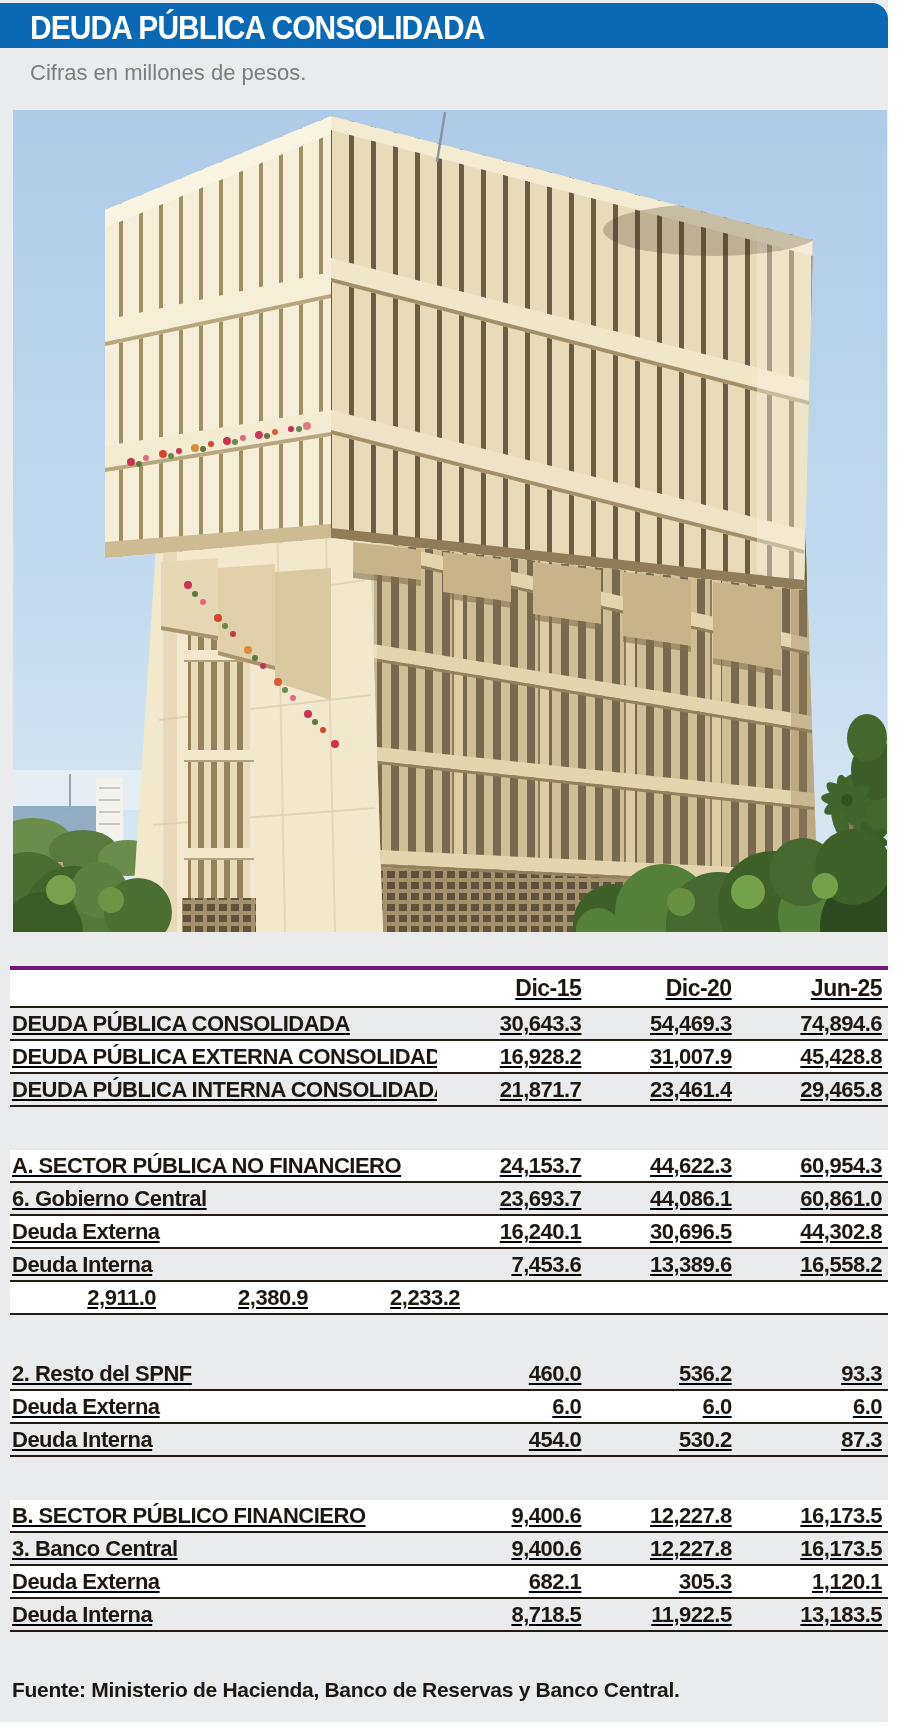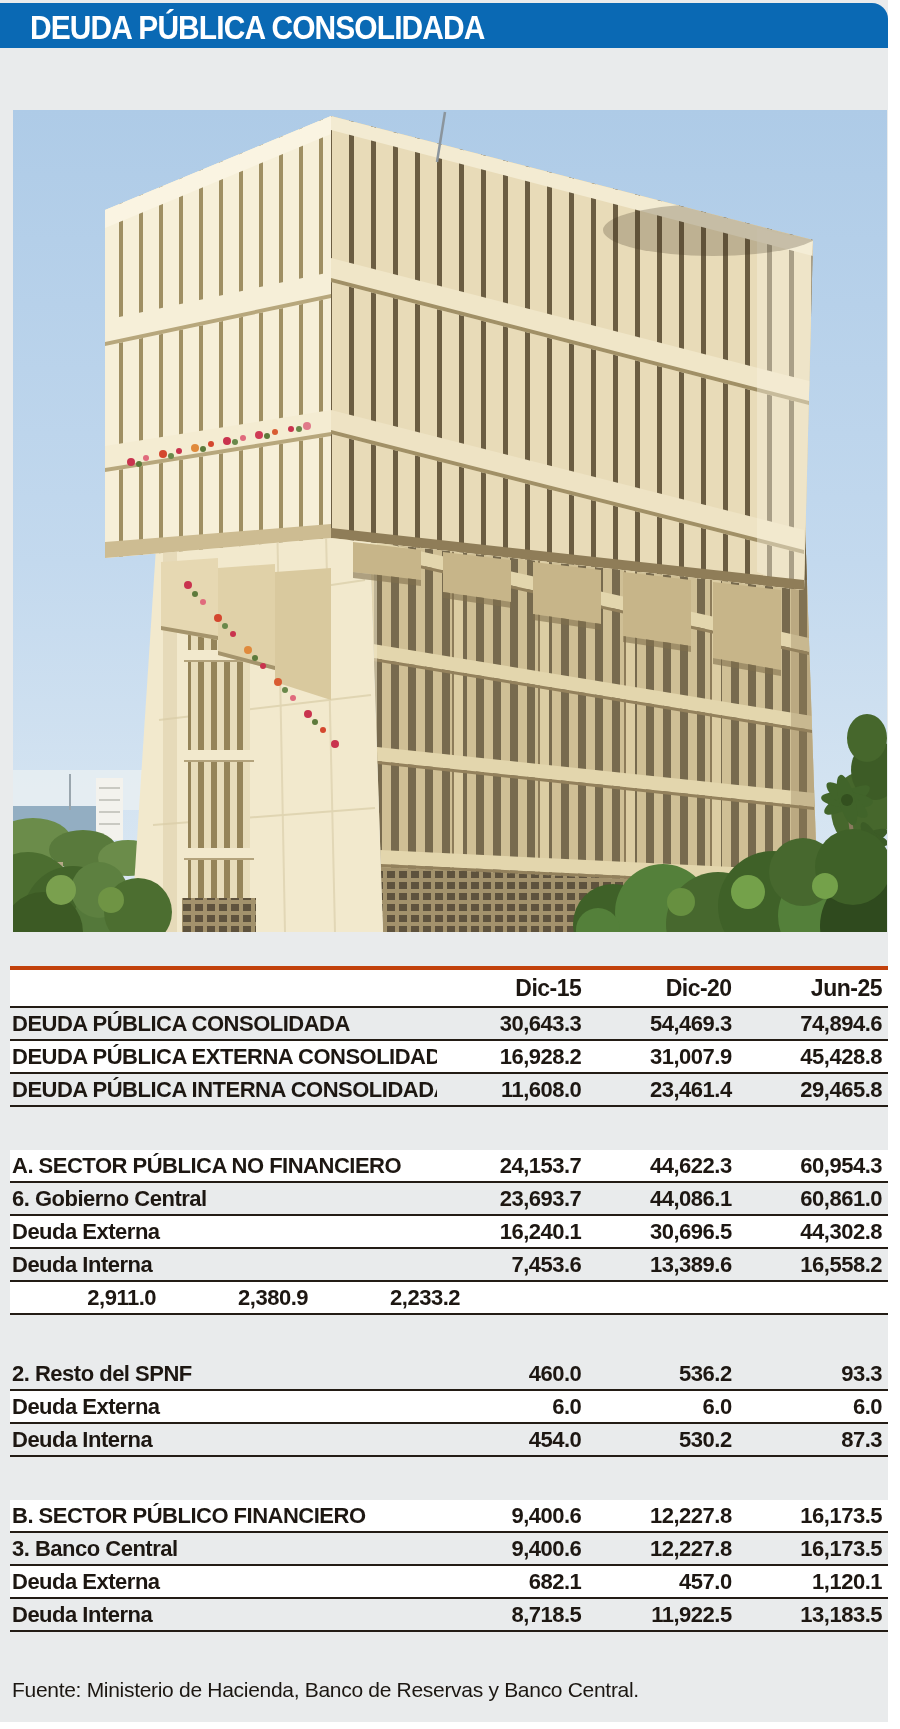--- a/index.html
+++ b/index.html
@@ -5,42 +5,43 @@
   html,body{margin:0;padding:0;background:#ffffff;}
   .page{position:relative;width:900px;height:1729px;background:#ffffff;overflow:hidden;
         font-family:"Liberation Sans",sans-serif;}
   .panel{position:absolute;left:0;top:0;width:888px;height:1722px;background:#e9ebec;}
   .topbar{position:absolute;left:0;top:3px;width:888px;height:45px;background:#0a69b4;
           border-radius:0 16px 0 0;}
   .title{position:absolute;left:30px;top:5px;color:#ffffff;font-size:34px;font-weight:700;
          letter-spacing:-1px;transform:scaleX(.88);transform-origin:left center;white-space:nowrap;}
   .subtitle{position:absolute;left:30px;top:60px;color:#7d7d7d;font-size:22px;font-weight:400;}
   .photo{position:absolute;left:13px;top:110px;width:874px;height:822px;overflow:hidden;}
-  .tablewrap{position:absolute;left:10px;top:966px;width:878px;border-top:4px solid #c2410c;}
+  .tablewrap{position:absolute;left:10px;top:966px;width:878px;border-top:4px solid #701a75;text-decoration:underline;}
   .trow,.thead{display:flex;align-items:center;height:31px;border-bottom:2px solid #231c15;
         font-weight:700;font-size:22px;letter-spacing:-.5px;color:#1d1712;line-height:31px;}
   .thead{height:36px;background:#ffffff;font-size:23px;}
   .trow.gray{background:#e9ebec;}
   .trow.white{background:#ffffff;}
   .cl{width:430px;padding-left:2px;white-space:nowrap;overflow:hidden;}
   .cv{width:146px;text-align:right;padding-right:6px;white-space:nowrap;}
   .cv.c1{width:146px;} .cv.c3{width:146px;}
   .spacer{height:43px;background:#e9ebec;}
-  .source{position:absolute;left:12px;top:1678px;font-size:21px;font-weight:400;color:#1c1712;
+  .source{position:absolute;left:12px;top:1678px;font-size:21px;font-weight:700;color:#1c1712;
           letter-spacing:-.3px;}
 </style>
 </head>
 <body>
 
 <div class="page">
   <div class="panel"></div>
 
   <div class="topbar">
     <div class="title">DEUDA PÚBLICA CONSOLIDADA</div>
   </div>
+  <div class="subtitle">Cifras en millones de pesos.</div>
 
   <div class="photo">
     <svg width="874" height="822" viewBox="0 0 874 822" xmlns="http://www.w3.org/2000/svg">
       <defs>
         <linearGradient id="skyg" x1="0" y1="0" x2="0" y2="1">
           <stop offset="0" stop-color="#aecbe7"></stop>
             <stop offset=".55" stop-color="#c3d9ee"></stop>
             <stop offset="1" stop-color="#dde9f3"></stop>
         </linearGradient>
         <pattern id="patR" width="17" height="4" patternUnits="userSpaceOnUse">
@@ -312,21 +313,21 @@
           <div class="cv c3">74,894.6</div>
         </div>
         <div class="trow white">
           <div class="cl">DEUDA PÚBLICA EXTERNA CONSOLIDADA</div>
           <div class="cv c1">16,928.2</div>
           <div class="cv">31,007.9</div>
           <div class="cv c3">45,428.8</div>
         </div>
         <div class="trow gray">
           <div class="cl">DEUDA PÚBLICA INTERNA CONSOLIDADA</div>
-          <div class="cv c1">11,608.0</div>
+          <div class="cv c1">21,871.7</div>
           <div class="cv">23,461.4</div>
           <div class="cv c3">29,465.8</div>
         </div>
         <div class="spacer"></div>
         <div class="trow white">
           <div class="cl">A. SECTOR PÚBLICA NO FINANCIERO</div>
           <div class="cv c1">24,153.7</div>
           <div class="cv">44,622.3</div>
           <div class="cv c3">60,954.3</div>
         </div>
@@ -381,21 +382,21 @@
         </div>
         <div class="trow gray">
           <div class="cl">3. Banco Central</div>
           <div class="cv c1">9,400.6</div>
           <div class="cv">12,227.8</div>
           <div class="cv c3">16,173.5</div>
         </div>
         <div class="trow white">
           <div class="cl">Deuda Externa</div>
           <div class="cv c1">682.1</div>
-          <div class="cv">457.0</div>
+          <div class="cv">305.3</div>
           <div class="cv c3">1,120.1</div>
         </div>
         <div class="trow gray">
           <div class="cl">Deuda Interna</div>
           <div class="cv c1">8,718.5</div>
           <div class="cv">11,922.5</div>
           <div class="cv c3">13,183.5</div>
         </div>
       </div>
   </div>

